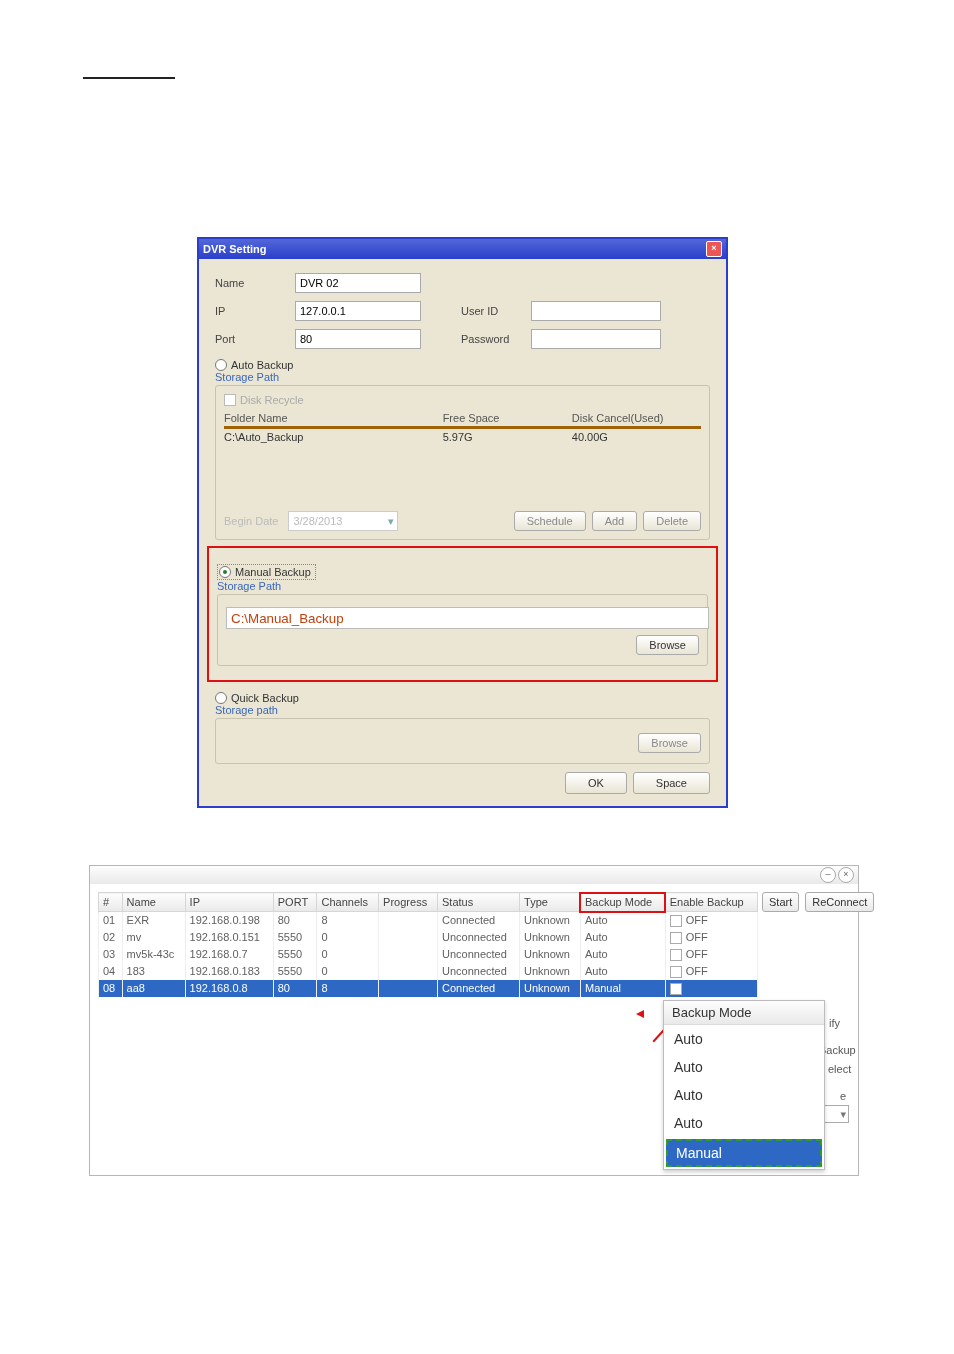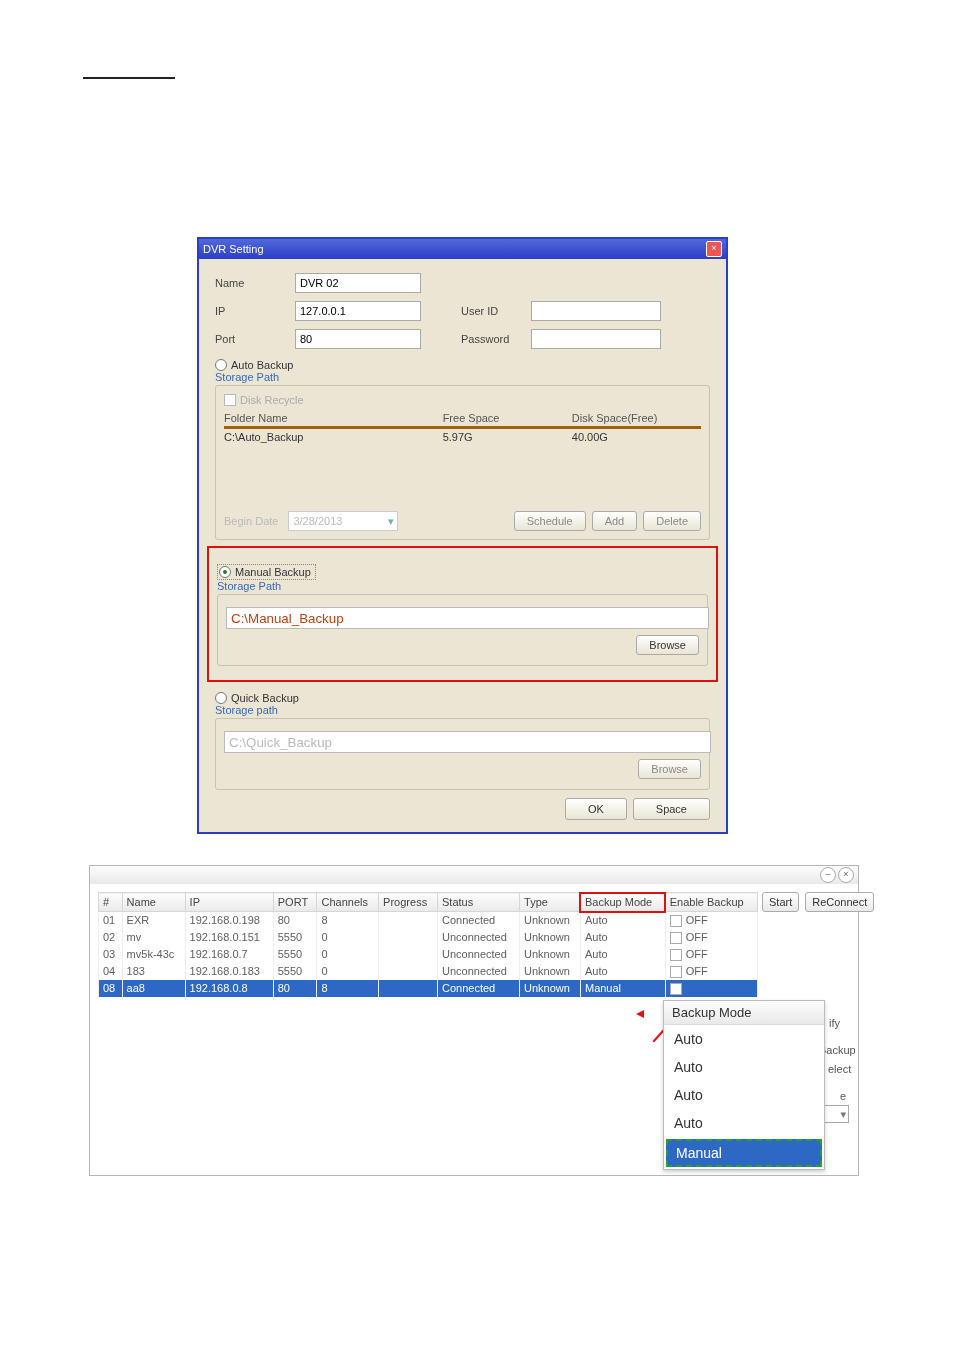--- a/index.html
+++ b/index.html
@@ -1,20 +1,20 @@
 <!DOCTYPE html>
 <html><head>
 <meta charset="utf-8">
 <style>
 html,body{margin:0;padding:0;background:#fff;font-family:Tahoma,Arial,sans-serif;font-size:11px;color:#333}
 .page{width:954px;height:1354px;position:relative;background:#fff;margin:0 auto}
 .underline{position:absolute;left:83px;top:77px;width:92px;border-bottom:2px solid #222}
 
 .dvr-dialog{position:absolute;left:197px;top:237px;width:527px;border:2px solid #2a3ecb;background:#eae6d3}
-.dvr-titlebar{height:20px;background:linear-gradient(#5268d8,#2a3ecb);color:#fff;font-weight:normal;font-size:11px;display:flex;align-items:center;justify-content:space-between;padding:0 4px}
+.dvr-titlebar{height:20px;background:linear-gradient(#5268d8,#2a3ecb);color:#fff;font-weight:bold;font-size:11px;display:flex;align-items:center;justify-content:space-between;padding:0 4px}
 .dvr-titlebar .close{width:14px;height:14px;border:1px solid #fff;border-radius:2px;background:#e55;color:#fff;font-size:9px;line-height:12px;text-align:center}
 .dvr-body{padding:14px 16px 12px 16px}
 .row{display:flex;align-items:center;margin-bottom:8px}
 .lbl{width:80px;color:#444}
 .inp{width:116px;height:18px;border:1px solid #aaa;background:#fff;padding:0 4px;font-size:11px}
 .cred{margin-left:40px;display:flex;align-items:center}
 .cred .lbl2{width:70px;color:#444}
 .cred .inp{width:120px}
 .radiowrap{display:flex;align-items:flex-start;margin-top:10px}
 .radio{width:10px;height:10px;border:1px solid #777;border-radius:50%;margin-right:4px;display:inline-flex;align-items:center;justify-content:center;background:#fff}
@@ -105,21 +105,21 @@
     </div>
     <div class="legend">Storage Path</div>
     <div class="fieldset">
       <div class="chkwrap">
         <span class="chk"></span>
         <span>Disk Recycle</span>
       </div>
       <div class="ftable-hdr">
         <div>Folder Name</div>
         <div>Free Space</div>
-        <div>Disk Space(Free)</div>
+        <div>Disk Cancel(Used)</div>
       </div>
       <div class="ftable-row">
         <div>C:\Auto_Backup</div>
         <div>5.97G</div>
         <div>40.00G</div>
       </div>
       <div class="fspace"></div>
       <div class="begin-row">
         <div class="left">
           <span>Begin Date</span>
@@ -151,21 +151,20 @@
         </div>
       </div>
     </div>
 
     <div class="radiowrap">
       <span class="radio"></span>
       <span>Quick Backup</span>
     </div>
     <div class="legend">Storage path</div>
     <div class="fieldset" style="padding-bottom:10px">
-      <input class="txtfield disabled" value="C:\Quick_Backup" style="">
       <div class="btnrow" style="margin-top:6px">
         <button class="btn">Browse</button>
       </div>
     </div>
 
     <div class="dlgbtns">
       <button class="okbtn">OK</button>
       <button class="okbtn">Space</button>
     </div>
   </div>

